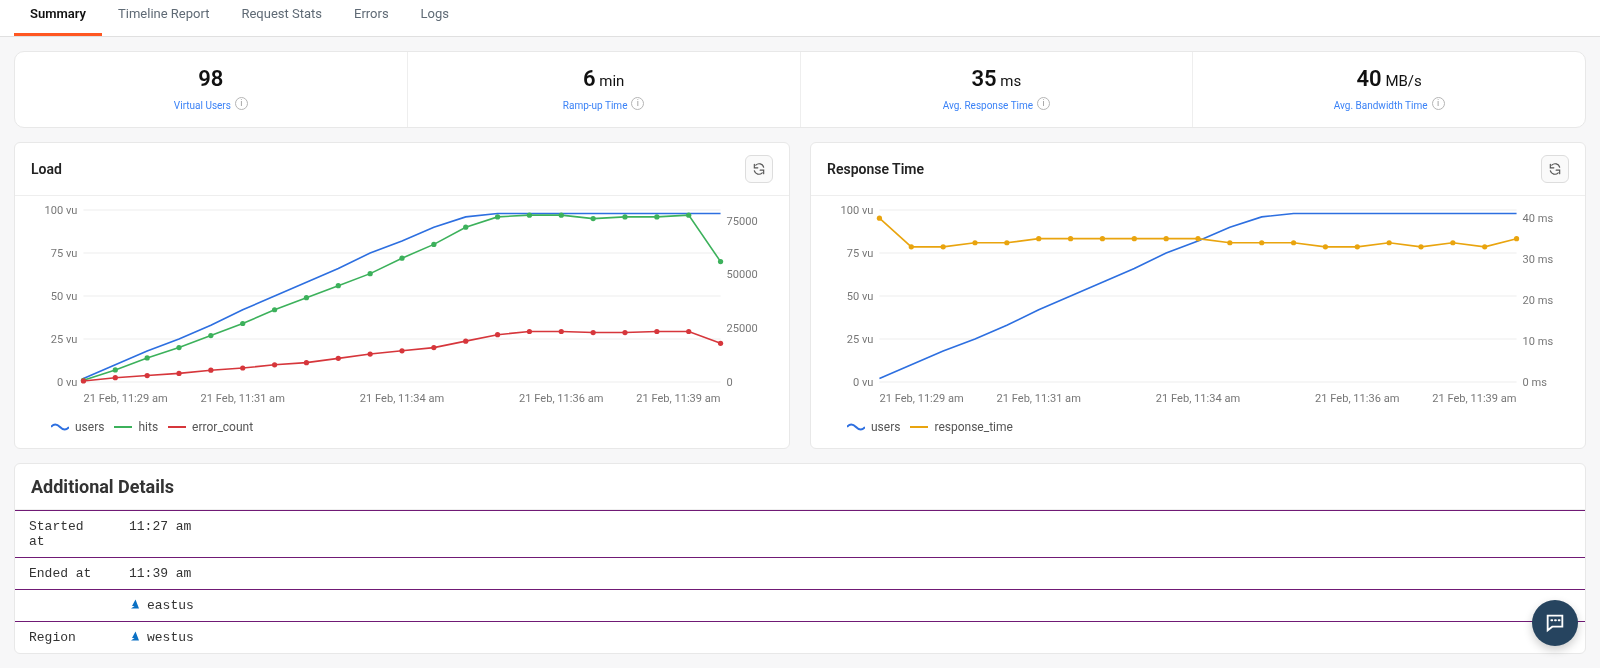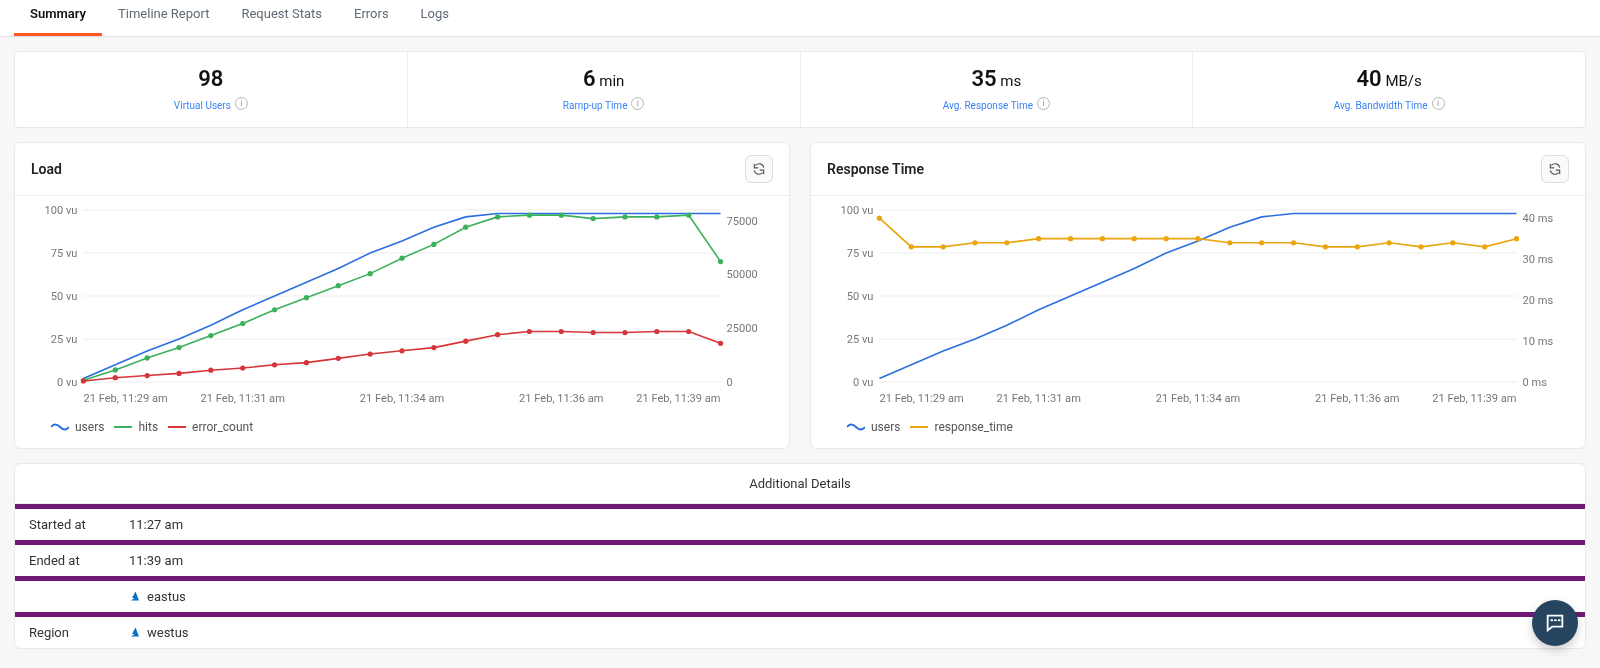--- a/index.html
+++ b/index.html
@@ -5,21 +5,21 @@
   * { box-sizing: border-box; }
   html, body { margin:0; padding:0; font-family: -apple-system, "Segoe UI", Roboto, Helvetica, Arial, sans-serif; font-size:13px; color:#333; background:#f7f7f8; }
   body { width:1600px; }
 
   
   .tabs { display:flex; align-items:center; border-bottom:1px solid #e0e0e0; padding:0 14px; background:#fff; }
   .tab { padding:6px 16px 12px; font-size:13px; color:#5f6a75; cursor:pointer; border-bottom:3px solid transparent; }
   .tab.active { color:#111; font-weight:600; border-bottom-color:#ff5722; }
 
   
-  .kpi-row { display:flex; gap:0; margin:14px; background:#fff; border:1px solid #e8e8e8; border-radius:4px; overflow:hidden; }
+  .kpi-row { display:flex; gap:0; margin:14px; background:#fff; border:1px solid #e8e8e8; border-radius:10px; overflow:hidden; }
   .kpi { flex:1; text-align:center; padding:14px 8px 16px; border-right:1px solid #eee; }
   .kpi:last-child { border-right:none; }
   .kpi .value-line { font-size:15px; color:#111; }
   .kpi .value-line .big { font-size:22px; font-weight:600; color:#111; }
   .kpi .label-line { margin-top:6px; color:#3b82f6; font-size:10px; }
   .info-icon { display:inline-block; width:13px; height:13px; border:1px solid #b5b5b5; border-radius:50%; position:relative; vertical-align:-1px; margin-left:4px; font-size:9px; line-height:11px; color:#9a9a9a; }
   .info-icon::after { content:"i"; position:absolute; left:0; right:0; top:0; text-align:center; }
 
   
   .chart-row { display:flex; gap:20px; margin:0 14px 14px; }
@@ -37,24 +37,24 @@
 
   .chart-body { padding:6px 14px 0; }
   svg.chart { width:100%; height:210px; display:block; }
   .axis-label, .tick-label { font-size:11px; fill:#777; }
   .gridline { stroke:#ededed; stroke-width:1; }
   .series-line { fill:none; stroke-width:1.6; }
   .series-dot { }
 
   
   .details-card { margin:0 14px 14px; background:#fff; border:1px solid #e8e8e8; border-radius:6px; }
-  .details-header { padding:12px 16px; font-weight:400; font-size:13px; border-bottom:1px solid #eee;text-align:center; }
+  .details-header { padding:12px 16px; font-weight:700; font-size:18px; border-bottom:1px solid #eee; }
   .details-table { display:table; width:100%; border-collapse:collapse; }
   .details-row { display:table-row; }
-  .details-row > div { display:table-cell; padding:8px 14px; font-size:13px; color:#333; border-top:5px solid #701a75; }
+  .details-row > div { display:table-cell; padding:8px 14px; font-size:13px; color:#333; border-top:1px solid #701a75;font-family:Liberation Mono, monospace; }
   .details-row > .col-key { width:100px; color:#333; }
   .azure-icon { display:inline-block; width:12px; height:12px; margin-right:6px; vertical-align:-1px; }
 
   
   .chat-fab { position:fixed; right:22px; bottom:22px; width:46px; height:46px; border-radius:50%; background:#26445f; display:flex; align-items:center; justify-content:center; cursor:pointer; box-shadow:0 4px 10px rgba(0,0,0,0.2); }
   .chat-fab svg { width:22px; height:22px; fill:none; stroke:#fff; stroke-width:2; }
 </style>
 </head>
 <body>
 

